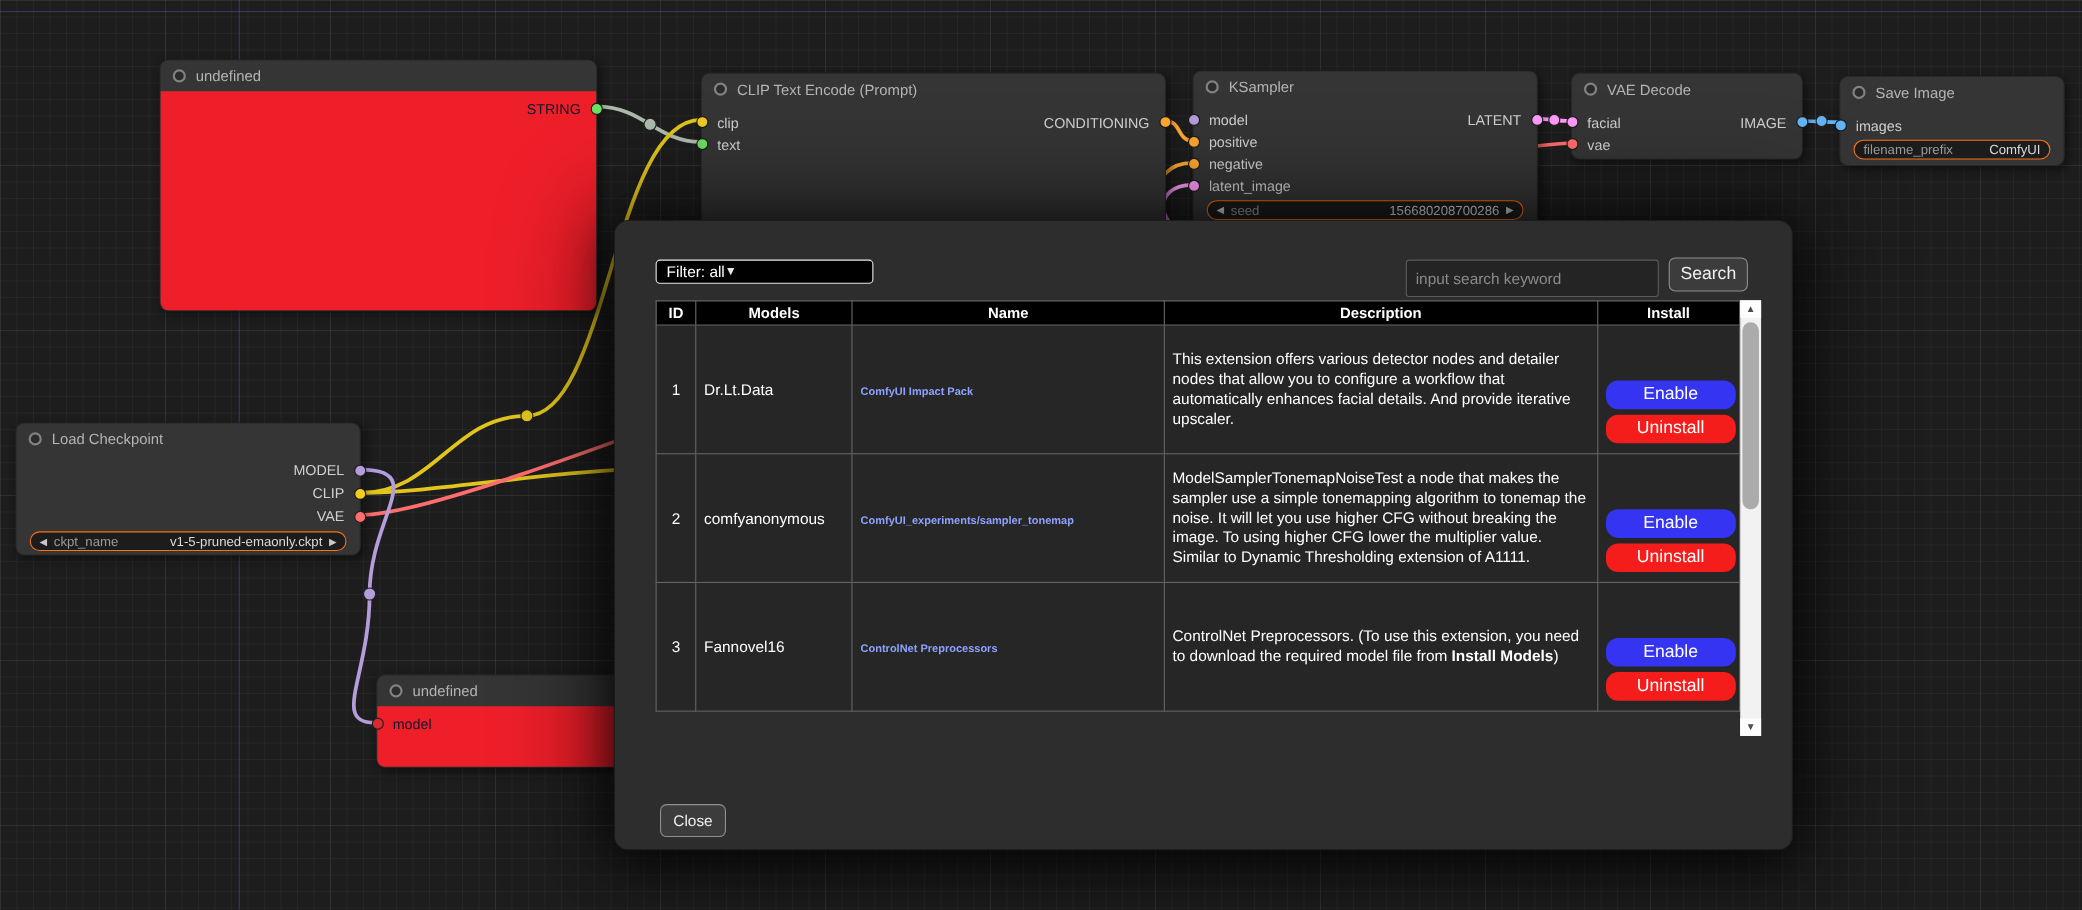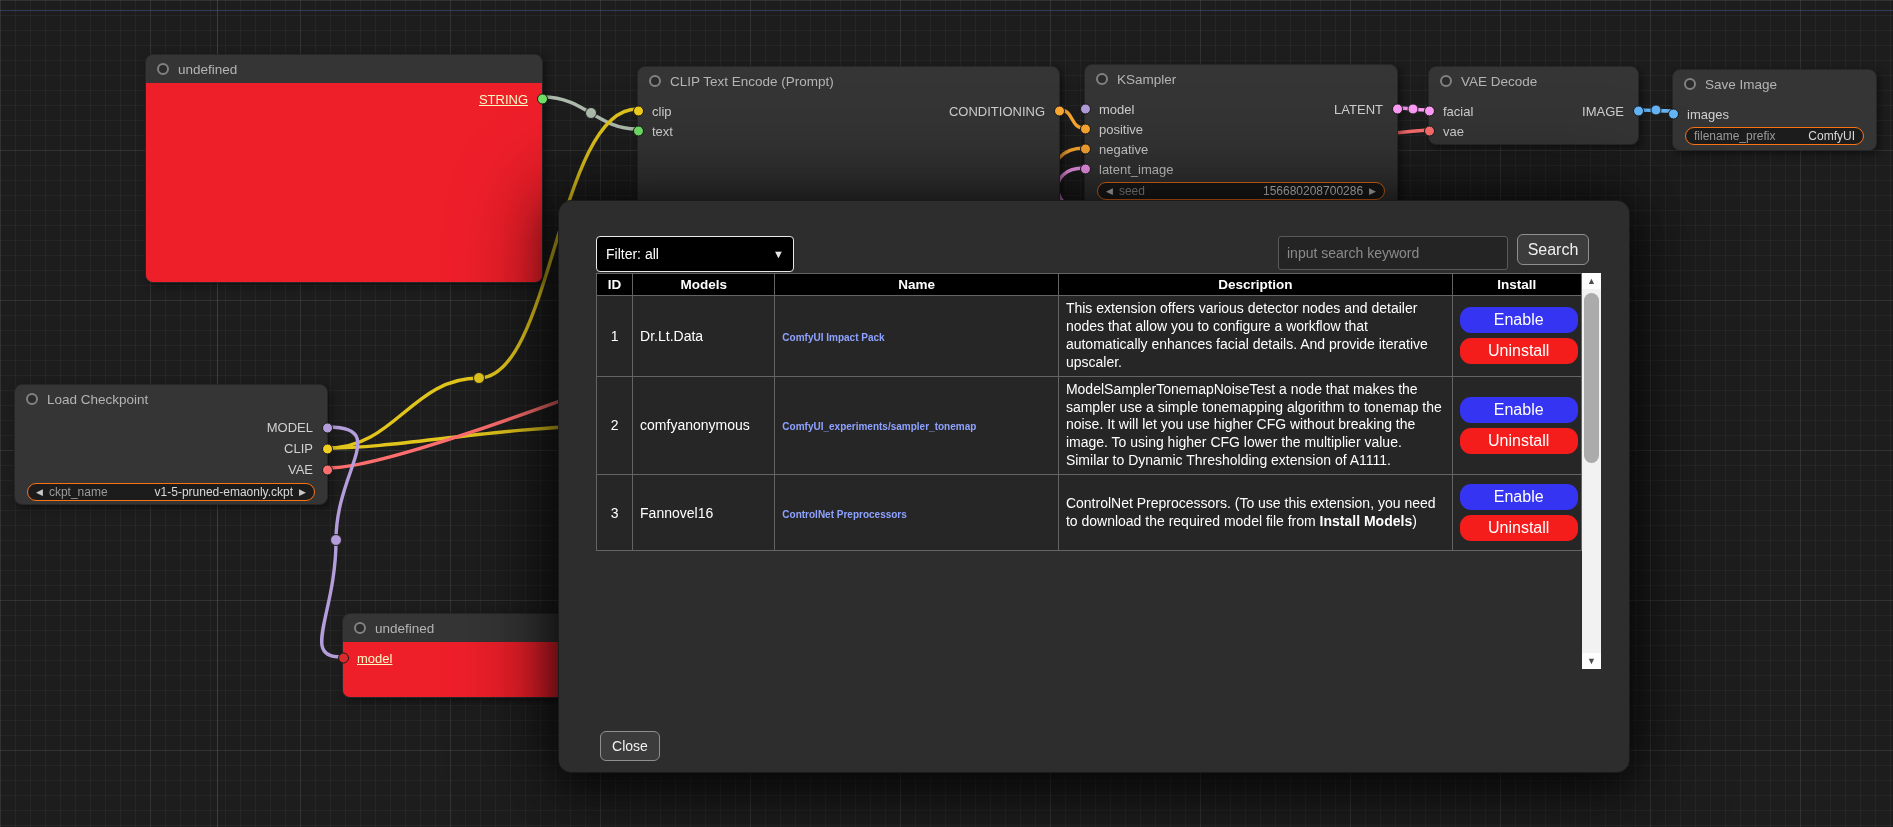--- a/index.html
+++ b/index.html
@@ -25,41 +25,41 @@
           box-shadow:3px 3px 9px rgba(0,0,0,.45); z-index:2; }
   .node-header { height:28px; display:flex; align-items:center; gap:9px; padding:0 11px; }
   .status-dot { width:12px; height:12px; border-radius:50%; border:2px solid #828282; background:#2b2b2b; flex:0 0 auto; }
   .node-title { color:#b4b4b4; font-size:13.5px; white-space:nowrap; }
   .node-body { position:relative; height:calc(100% - 28px); border-radius:0 0 7px 7px; padding-top:6px; }
   .node-body.red { background:#ef1f2a; }
   .slot { position:relative; height:20px; display:flex; align-items:center; padding:0 14px;
           color:#d0d0d0; font-size:13px; }
   .slot.dual { justify-content:space-between; }
   .slot.right { justify-content:flex-end; }
-  .slot-label.on-red { color:#fef9c3;text-decoration:underline; }
+  .slot-label.on-red { color:#0f172a; }
   .port { position:absolute; width:11px; height:11px; border-radius:50%; top:50%;
           transform:translateY(-50%); border:1px solid #1a1a1a; }
   .port.in { left:-5.5px; } .port.out { right:-5.5px; }
   .c-yellow{background:#f0cd1e}.c-green{background:#6fe066}.c-orange{background:#ffa931}
   .c-model{background:#b39ddb}.c-latent{background:#ff9cf9}.c-vae{background:#ff6e6e}
   .c-image{background:#64b5f6}.c-red{background:#d92b2b}
 
   .widget { height:18px; margin:3px 12px 0 12px; background:#1c1c1c; border:1px solid #f97316;
             border-radius:9px; display:flex; align-items:center; padding:0 8px; font-size:12px; gap:6px; }
   .wlabel { color:#9a9a9a; white-space:nowrap; }
   .wvalue { margin-left:auto; color:#dadada; white-space:nowrap; }
   .warrow { color:#c8c8c8; font-size:9px; line-height:1; }
 
   
   .modal { position:absolute; left:558px; top:200px; width:1072px; height:573px; z-index:10;
            background:#2d2d2d; border:1px solid #1b1b1b; border-radius:13px;
            box-shadow:0 8px 45px rgba(0,0,0,.75), 0 0 90px 18px rgba(0,0,0,.45); }
-  .filter-select { position:absolute; left:37px; top:35px; width:198px; height:36px;
+  .filter-select { position:absolute; left:37px; top:35px; width:198px; height:22px;
            background:#000; border:1px solid #e8e8e8; border-radius:4px; color:#fff; font-size:14px;
-           display:flex; align-items:center; padding:0 9px; justify-content:space-between; }
+           display:flex; align-items:center; padding:0 9px; }
   .filter-caret { font-size:11px; color:#e8e8e8; }
   .search-input { position:absolute; left:719px; top:35px; width:230px; height:27px;
            background:#242424; border:1px solid #5a5a5a; border-radius:3px; color:#ddd;
            font-size:14px; padding:16px 8px; font-family:"Liberation Sans",sans-serif; }
   .search-input::placeholder { color:#8b8b8b; }
   .btn-gray { background:#3c3c3c; border:1px solid #8f8f8f; border-radius:6px; color:#f0f0f0;
            font-size:16px; font-family:"Liberation Sans",sans-serif; cursor:pointer; }
   .search-btn { position:absolute; left:958px; top:33px; width:72px; height:31px; }
   .close-btn  { position:absolute; left:41px; top:530px; width:60px; height:30px; font-size:14px; }
 
@@ -68,21 +68,21 @@
   table.ext th, table.ext td { border:1px solid #646464; }
   table.ext th { background:#000; color:#fff; font-size:13.5px; font-weight:bold; height:22px; padding:2px 4px; }
   table.ext td { color:#fff; font-size:14px; padding:4px 7px; vertical-align:middle; background:#262626; }
   td.cell-id { text-align:center; width:36px; }
   th.h-id{width:36px} th.h-author{width:142px} th.h-name{width:283px} th.h-desc{width:393px} th.h-install{width:129px}
   td.cell-name a { color:#8ea2ff; font-weight:bold; font-size:10px; text-decoration:none; white-space:nowrap; }
   td.cell-desc { font-size:13.5px; line-height:1.28; padding:4px 8px; }
   td.cell-install { text-align:center; }
   .btn-enable, .btn-uninstall { display:block; width:118px; height:26px; margin:5px auto; border:none;
        border-radius:11px; color:#fff; font-size:16px; font-family:"Liberation Sans",sans-serif; cursor:pointer; }
-  .btn-enable { background:#3434f2; }
+  .btn-enable { background:#3434f2;margin-top:46px; }
   .btn-uninstall { background:#f51c1c; }
 
   .scrollbar { position:absolute; left:986px; top:0; width:19px; height:396px; background:#f2f2f2; }
   .sb-arrow { height:16px; display:flex; align-items:center; justify-content:center;
               font-size:9px; color:#4c4c4c; background:#fdfdfd; }
   .sb-arrow.down { position:absolute; bottom:0; left:0; right:0; }
   .sb-thumb { position:absolute; left:2px; top:20px; width:15px; height:170px; background:#ababab; border-radius:8px; }
 </style>
 </head>
 <body>

